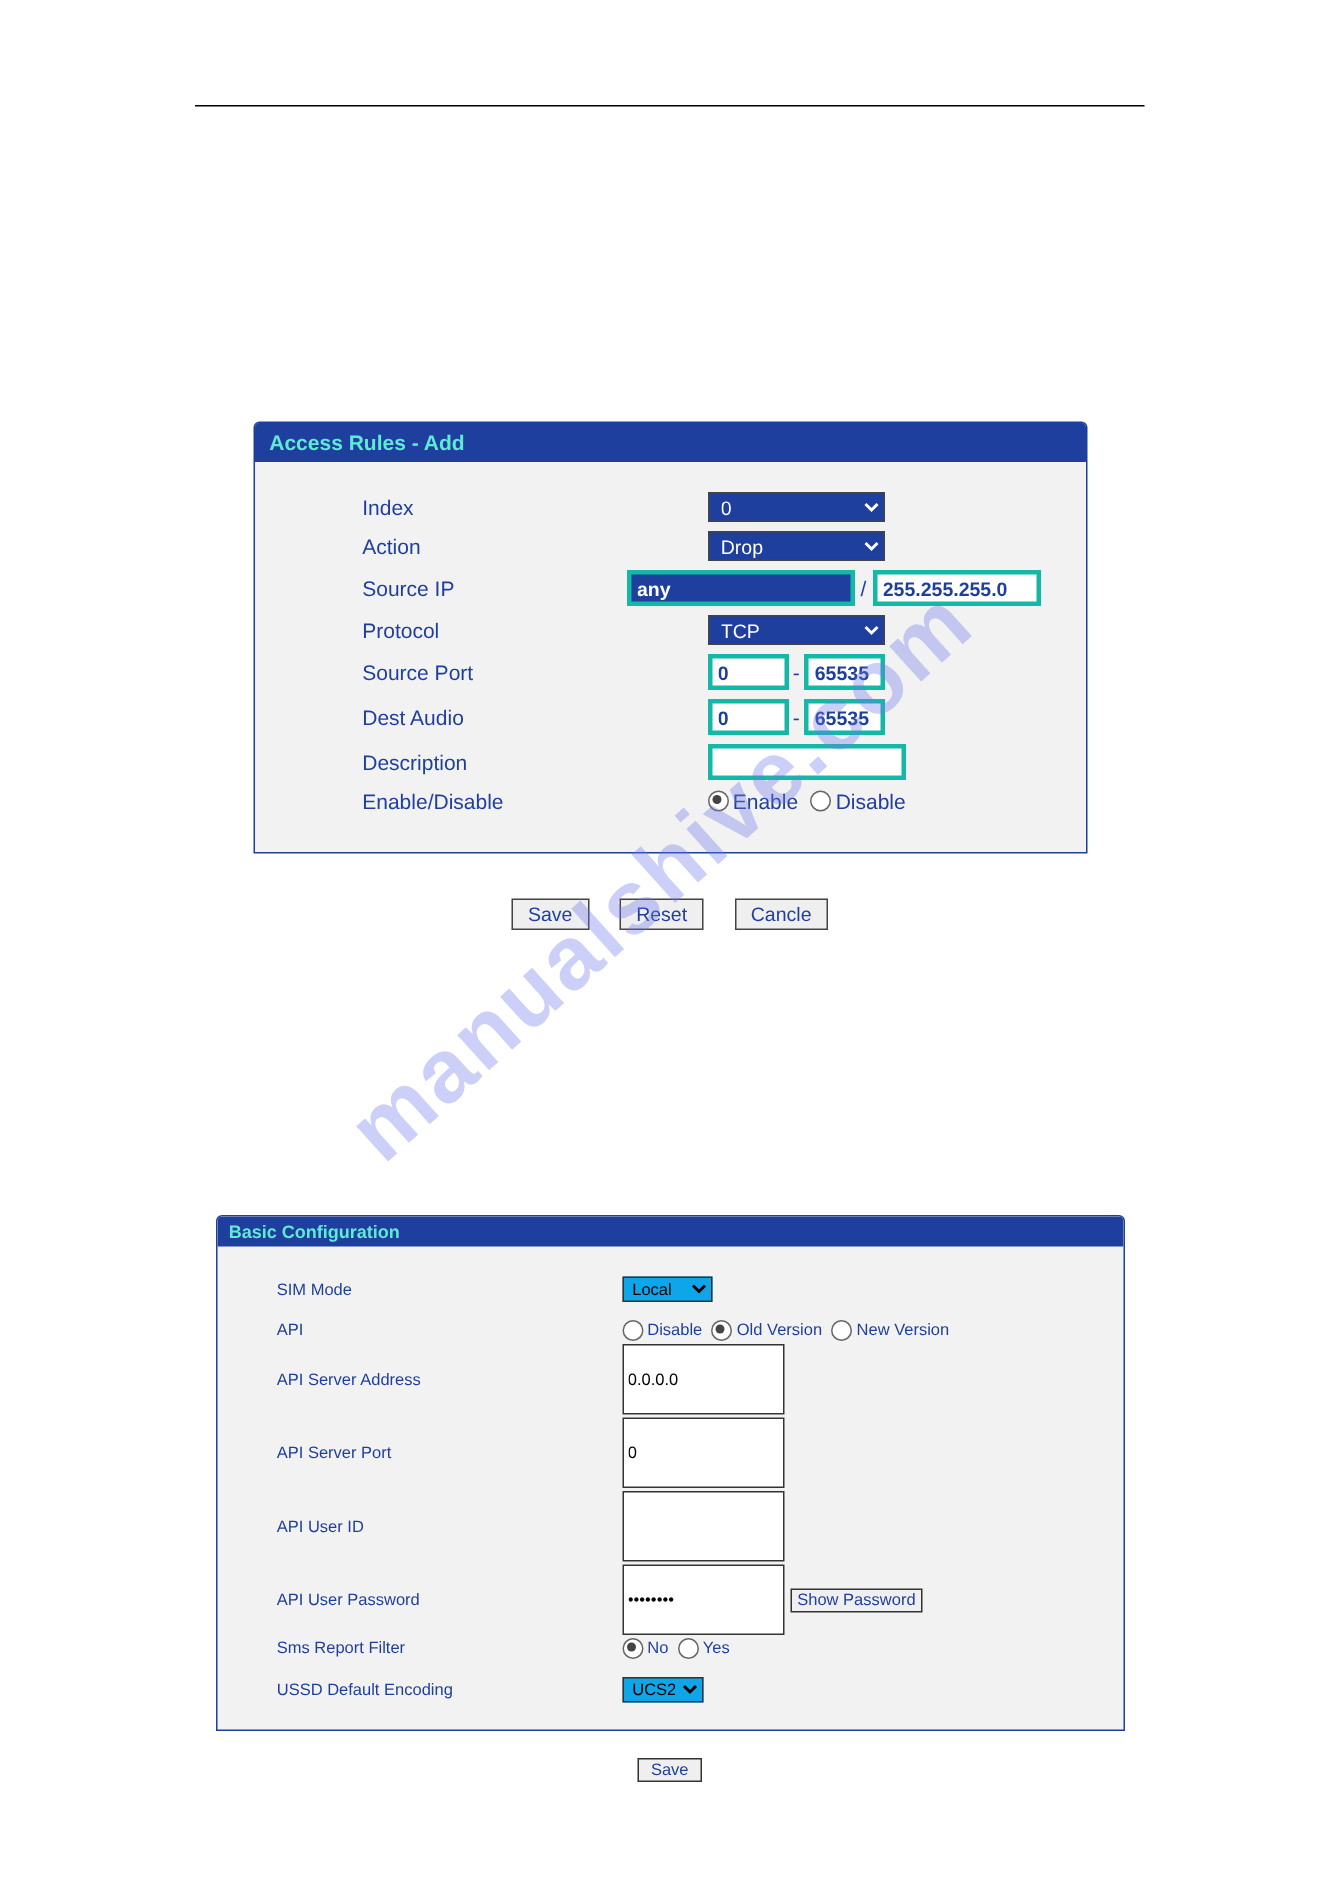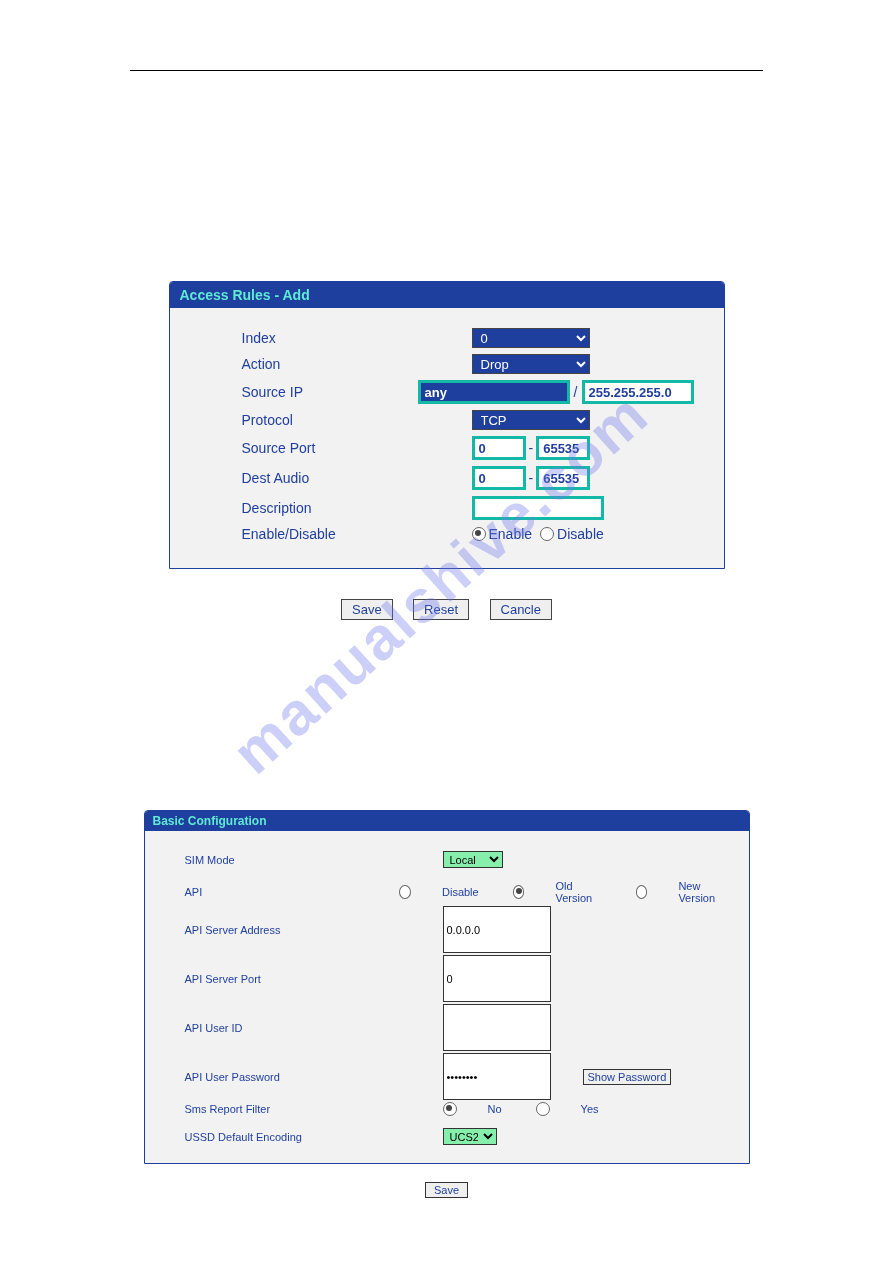--- a/index.html
+++ b/index.html
@@ -111,27 +111,26 @@
     font-size: 11px;
   }
   .panel-body2 {
     padding: 20px 20px 16px 40px;
     color: #1f3f9e;
   }
   .row2 {
     display: flex;
     align-items: center;
     margin-bottom: 2px;
-    gap: 28px;
   }
   .row2 .lbl {
     width: 230px;
   }
   .select-small {
-    background: #86efac;
+    background: #0ea5e9;
     border: 1px solid #333;
     font-size: 11px;
     height: 17px;
     color: #000;
     padding: 0 2px;
   }
   .input-small {
     background: #fff;
     border: 1px solid #333;
     font-size: 11px;

